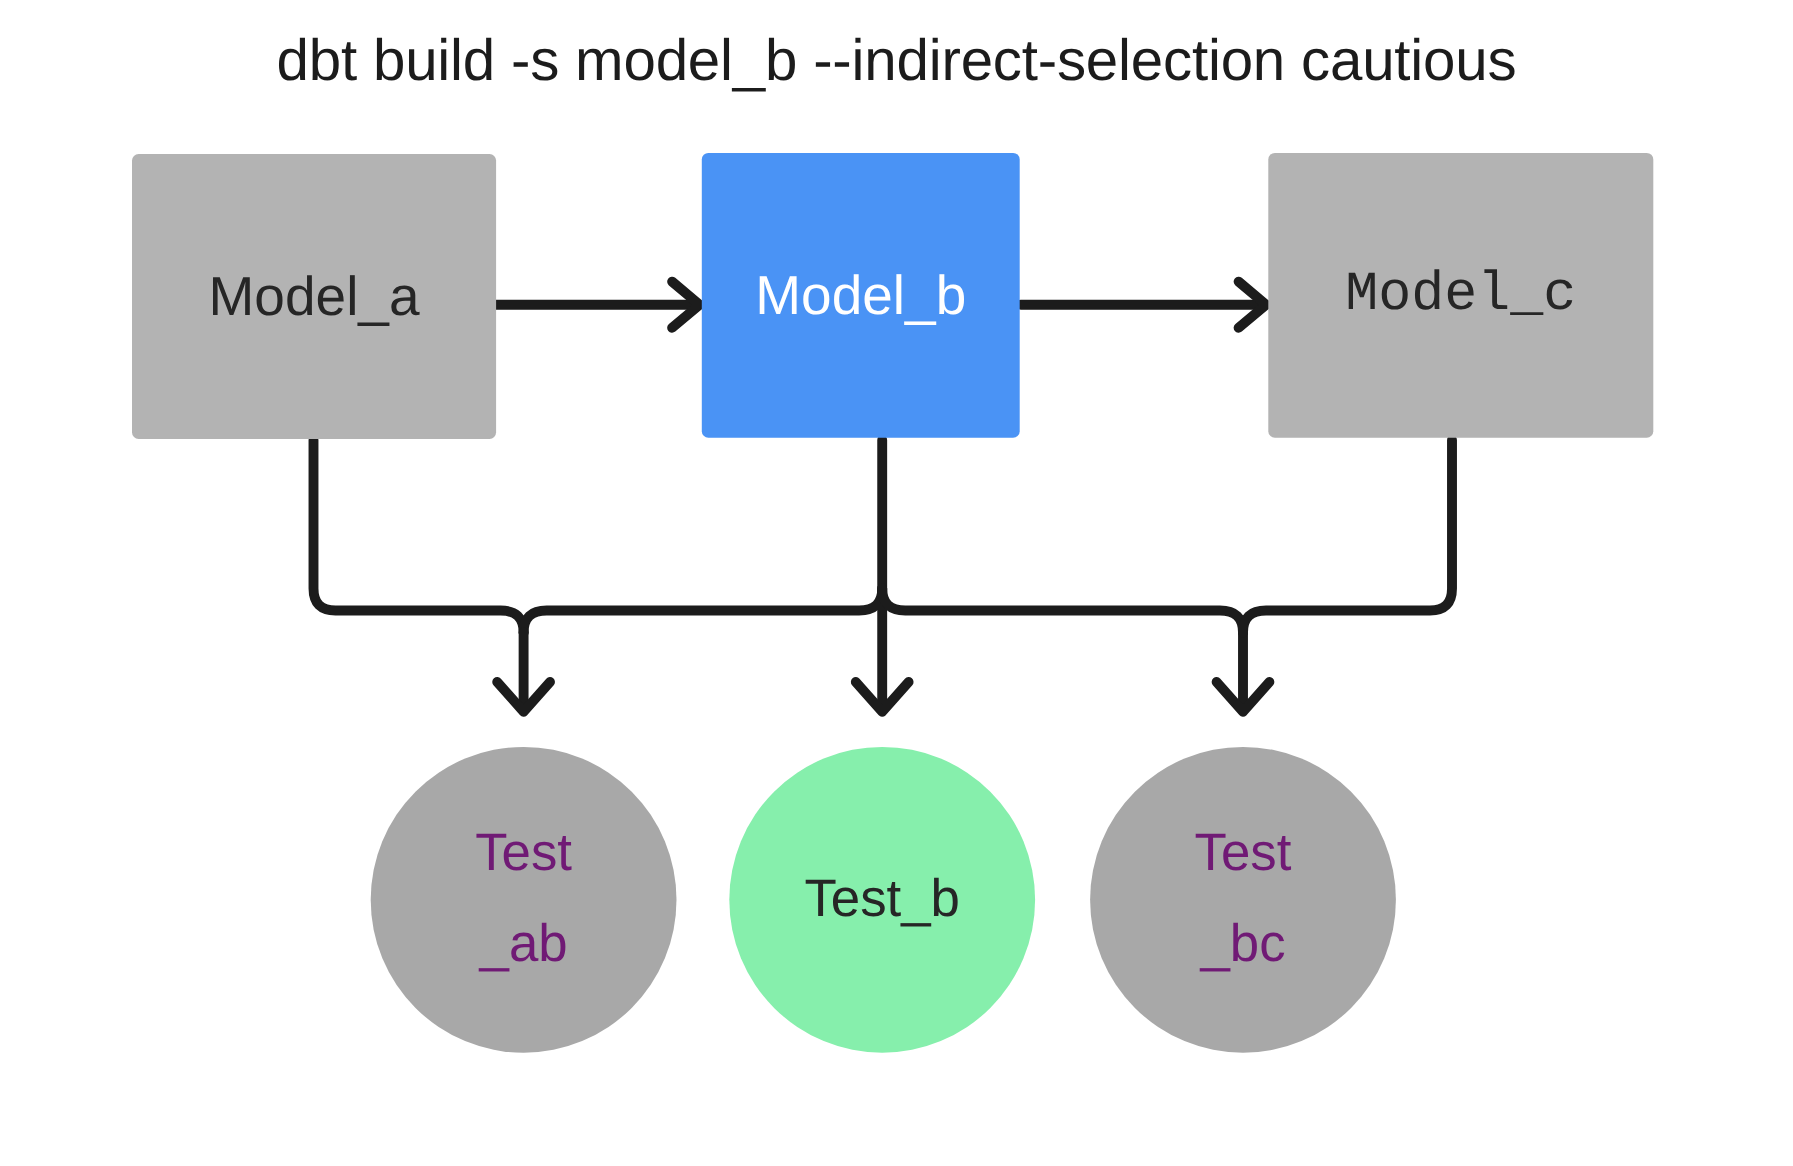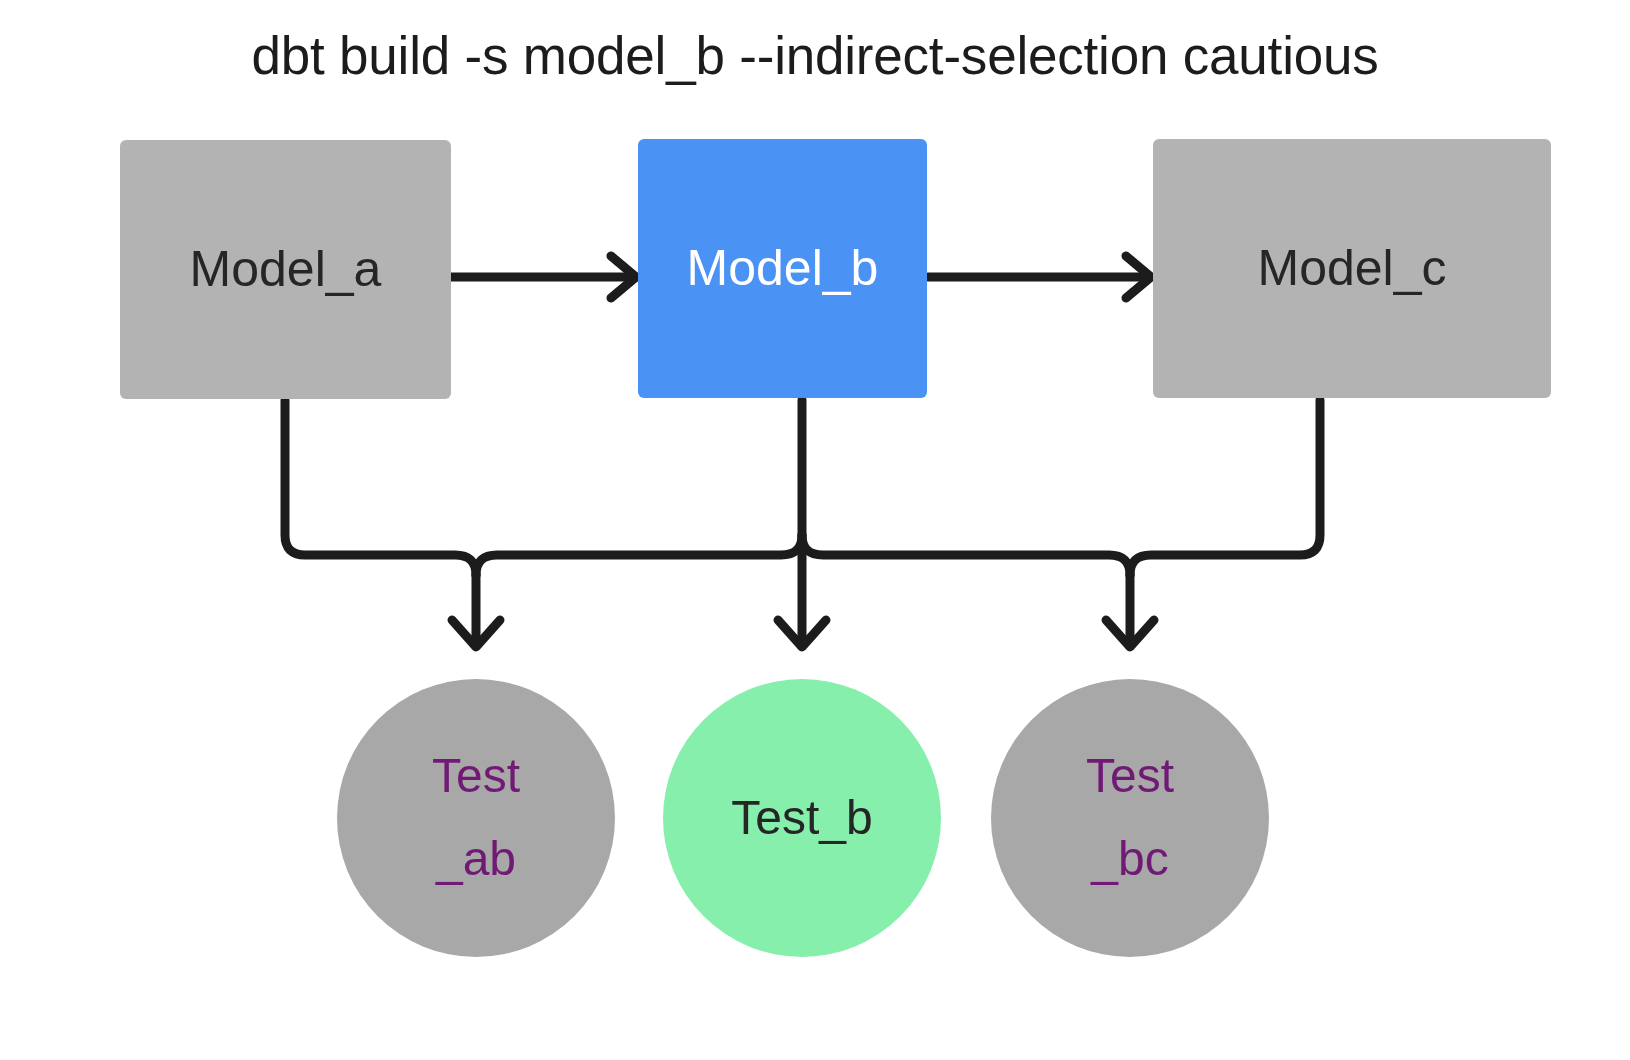--- a/index.html
+++ b/index.html
@@ -61,21 +61,21 @@
   }
   .node-circle .node-label {
     font-size: 48px;
     font-weight: 400;
     line-height: 1.72;
     text-align: center;
     white-space: pre-line;
   }
   #box-model-a { left: 120px; top: 140px; width: 331px; height: 259px; background: #b3b3b3; }
   #box-model-b { left: 638px; top: 139px; width: 289px; height: 259px; background: #4a93f5; }
-  #box-model-c { left: 1153px; top: 139px; width: 398px; height: 259px; background: #b3b3b3; }
+  #box-model-c { left: 1153px; top: 139px; width: 350px; height: 259px; background: #b3b3b3; font-family: Liberation Mono, monospace; }
   #box-model-a .node-label, #box-model-c .node-label { color: #262626; }
   #box-model-b .node-label { color: #ffffff; }
   #circle-test-ab { left: 337px; top: 679px; width: 278px; height: 278px; background: #a8a8a8; }
   #circle-test-b  { left: 663px; top: 679px; width: 278px; height: 278px; background: #86efac; }
   #circle-test-bc { left: 991px; top: 679px; width: 278px; height: 278px; background: #a8a8a8; }
   #circle-test-ab .node-label, #circle-test-bc .node-label { color: #701a75; }
   #circle-test-b .node-label { color: #262626; }
   .edge-path {
     fill: none;
     stroke: #1c1c1c;

